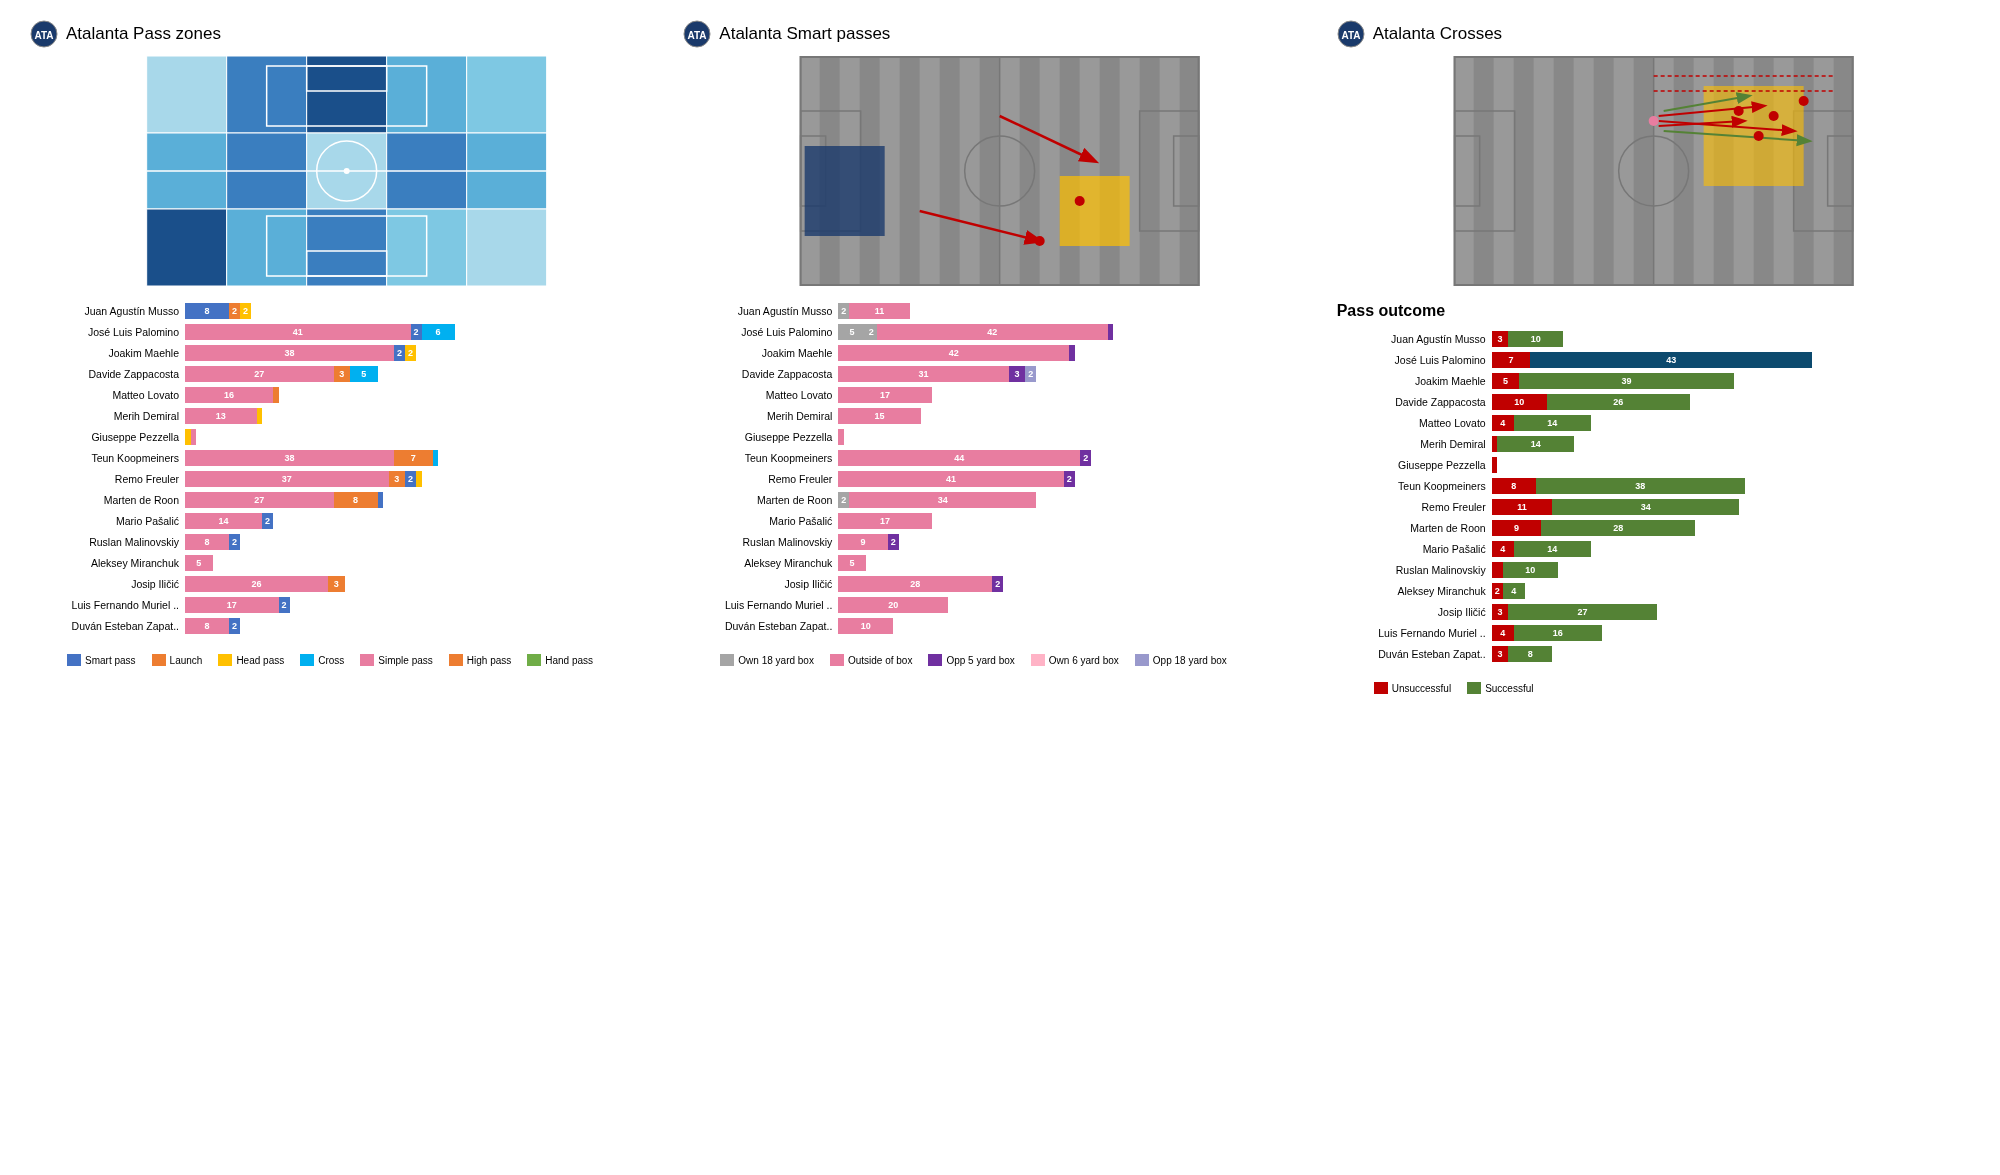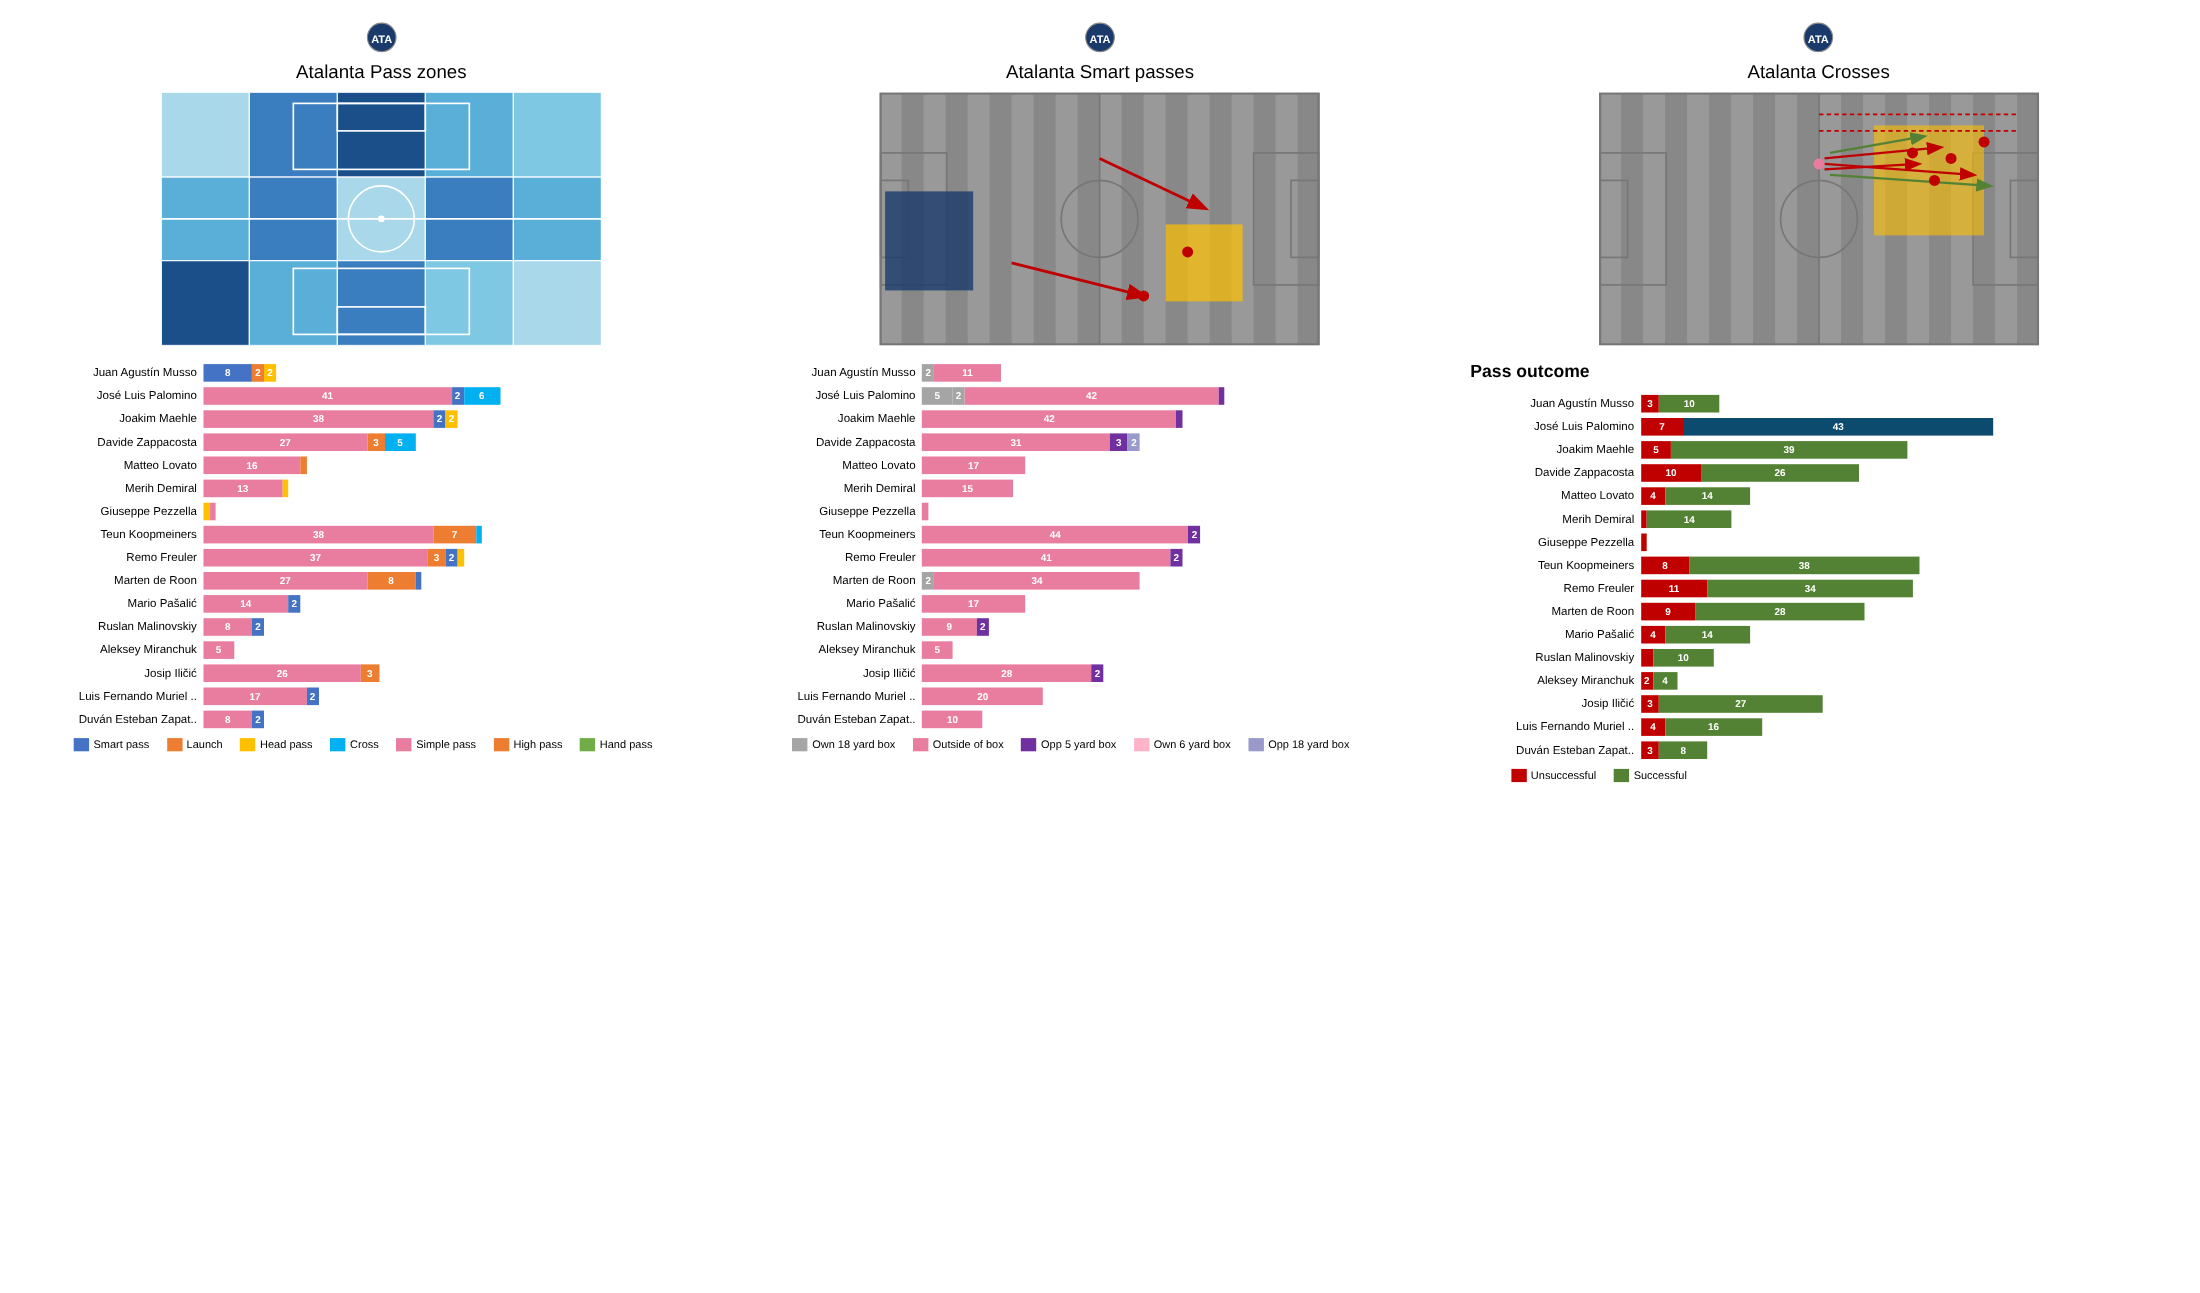--- a/index.html
+++ b/index.html
@@ -21,21 +21,20 @@
     .panel {
       flex: 1;
       display: flex;
       flex-direction: column;
     }
     .panel-header {
       display: flex;
       align-items: center;
       gap: 8px;
       margin-bottom: 8px;
-      flex-direction: column;
     }
     .panel-title {
       font-size: 17px;
       font-weight: normal;
     }
     .team-icon {
       width: 28px;
       height: 28px;
     }
     
@@ -86,21 +85,21 @@
       color: #fff;
       min-width: 4px;
       position: relative;
     }
 
     
     .legend-container {
       display: flex;
       flex-wrap: wrap;
       gap: 20px 16px;
-      margin-top: 5px;
+      margin-top: 16px;
       padding-left: 37px;
     }
     .legend-item {
       display: flex;
       align-items: center;
       gap: 4px;
       font-size: 10px;
     }
     .legend-color {
       width: 14px;

